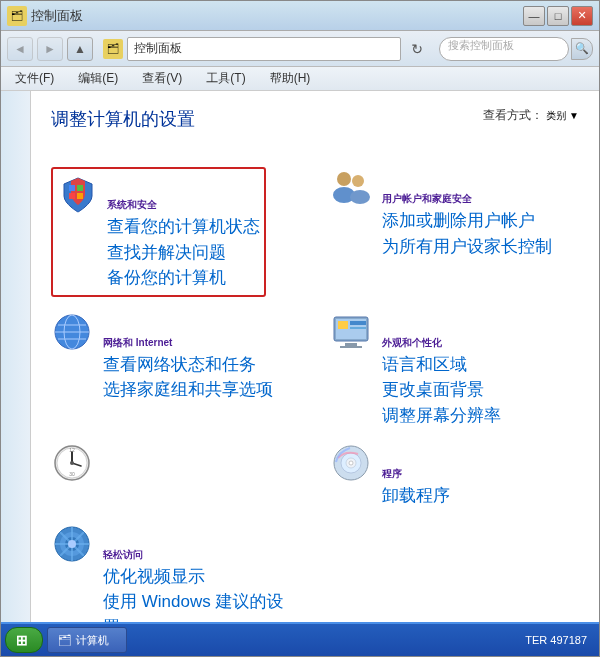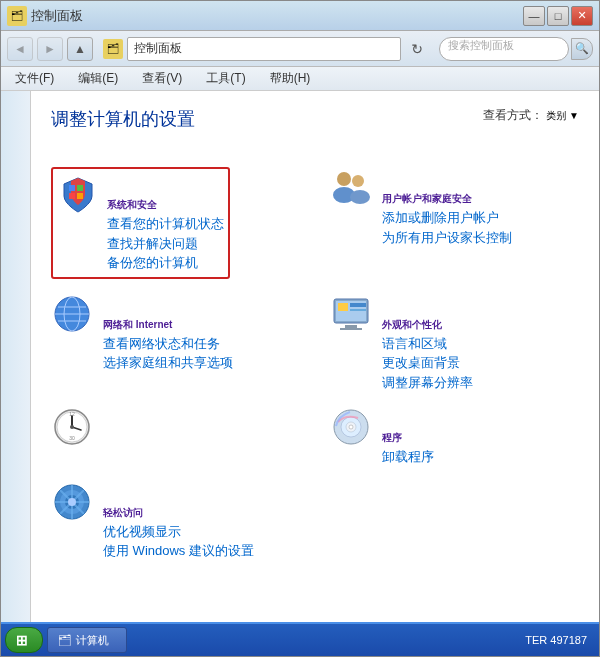--- a/index.html
+++ b/index.html
@@ -240,21 +240,21 @@
       font-size: 10px;
       color: #4c1d95;
       font-weight: bold;
       cursor: pointer;
       display: block;
       margin-bottom: 2px;
       margin-top: 25px;
     }
 
     .category-link {
-      font-size: 13px;
+      font-size: 17px;
       color: #0066cc;
       cursor: pointer;
       display: block;
       line-height: 1.5;
     }
 
     
     .taskbar {
       height: 34px;
       background: linear-gradient(to bottom, #245ebd, #1a4aaa);

